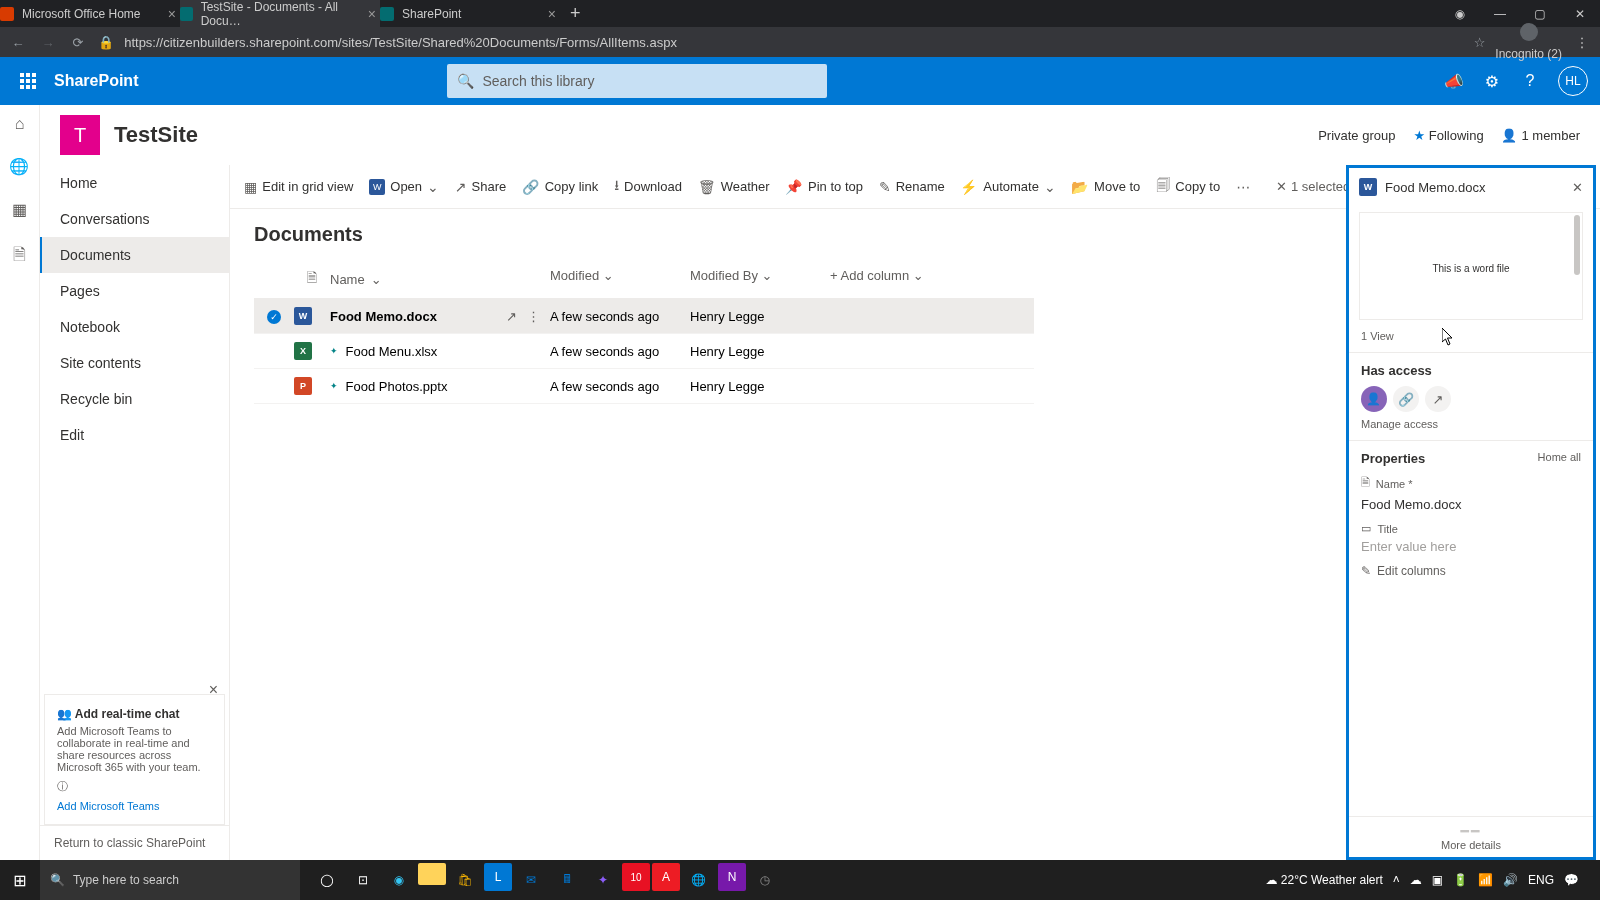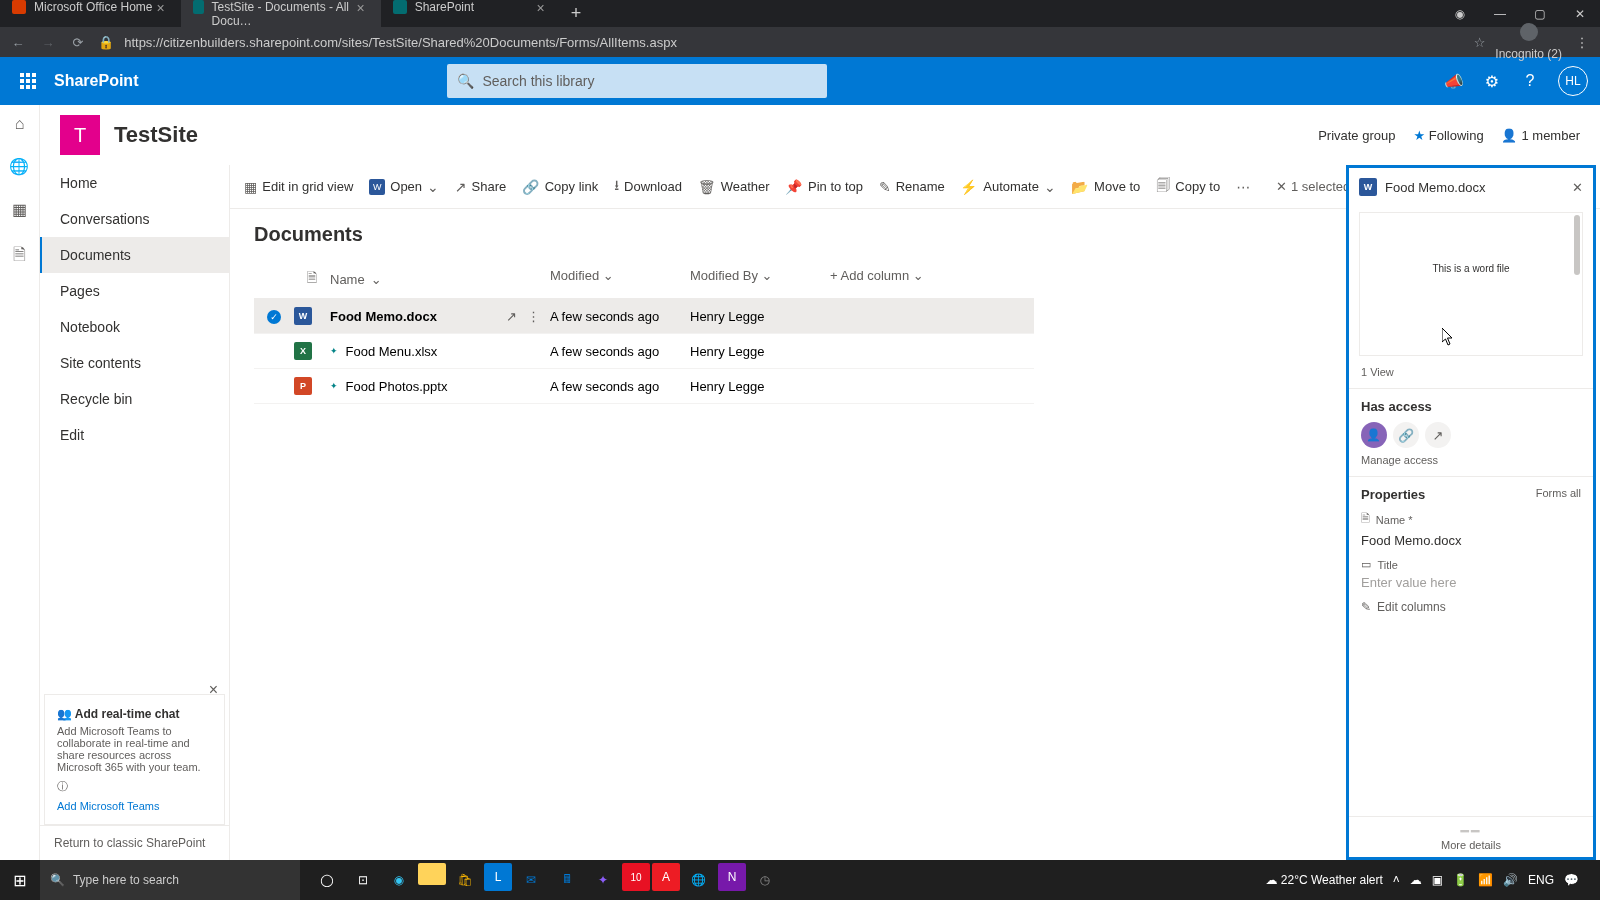--- a/index.html
+++ b/index.html
@@ -1,20 +1,20 @@
 <!DOCTYPE html>
 <html><head>
 <meta charset="utf-8">
 <style>
   * { box-sizing: border-box; margin: 0; padding: 0; font-family: "Segoe UI", Arial, sans-serif; }
   body { width:1600px; height:900px; overflow:hidden; background:#202124; position:relative; }
 
   
   .chrome-top { background:#202124; height:27px; display:flex; align-items:stretch; }
-  .tab { display:flex; padding:0 12px; color:#ccc; font-size:12px; max-width:200px; min-width:180px; position:relative; }
+  .tab { display:flex; align-items:center; padding:0 0; color:#ccc; font-size:12px; max-width:200px; min-width:180px; position:relative; }
   .tab.active { background:#35363a; }
   .tab .fav { width:14px; height:14px; margin-right:8px; border-radius:2px; display:flex; align-items:center; justify-content:center; font-size:9px; }
   .tab .close { margin-left:auto; color:#999; font-size:14px; padding:0 4px; }
   .newtab { color:#ccc; font-size:18px; padding:0 10px; display:flex; align-items:center; }
   .chrome-controls { margin-left:auto; display:flex; align-items:center; color:#ccc; }
   .chrome-controls > div { width:40px; text-align:center; font-size:12px; }
 
   .chrome-addr { background:#35363a; height:30px; display:flex; align-items:center; padding:0 8px; color:#ccc; font-size:13px; gap:10px; }
   .chrome-addr .navbtn { width:20px; text-align:center; color:#9aa0a6; }
   .chrome-addr .url { flex:1; color:#ccc; }
@@ -87,21 +87,21 @@
   .ft-xlsx { background:#217346; }
   .ft-pptx { background:#d24726; }
   .trow .actions { margin-left:auto; margin-right:10px; color:#605e5c; display:flex; gap:10px; }
   .radiosel { width:14px; height:14px; border-radius:50%; background:#0078d4; display:inline-flex; align-items:center; justify-content:center; color:#fff; font-size:9px; margin:0 auto; }
   .new-ind { color:#038387; font-size:9px; margin-right:2px; }
 
   
   .details { position:absolute; right:4px; top:0; bottom:0; width:250px; background:#fff; border:3px solid #0078d4; display:flex; flex-direction:column; }
   .d-head { display:flex; align-items:center; padding:10px 10px; font-size:13px; color:#323130; gap:8px; }
   .d-head .close { margin-left:auto; color:#605e5c; }
-  .d-preview { border:1px solid #edebe9; margin:6px 10px 0 10px; height:144px; position:relative; background:#fff; display:flex; align-items:flex-start; justify-content:center; padding-top:50px; }
+  .d-preview { border:1px solid #edebe9; margin:6px 10px 0 10px; height:108px; position:relative; background:#fff; display:flex; align-items:flex-start; justify-content:center; padding-top:50px; }
   .d-preview .txt { font-size:10px; color:#323130; }
   .d-scroll { position:absolute; right:2px; top:2px; width:6px; height:60px; background:#c8c6c4; border-radius:3px; }
   .d-view { font-size:11px; color:#605e5c; padding:10px 12px; }
   .d-sec { border-top:1px solid #edebe9; padding:10px 12px; }
   .d-sec-title { font-size:13px; font-weight:600; color:#323130; margin-bottom:8px; display:flex; }
   .d-sec-title .editall { margin-left:auto; font-weight:400; font-size:11px; color:#605e5c; }
   .access-row { display:flex; gap:6px; align-items:center; }
   .av { width:26px; height:26px; border-radius:50%; display:flex; align-items:center; justify-content:center; font-size:12px; }
   .av.purple { background:#8764b8; color:#fff; }
   .av.grey { background:#f3f2f1; color:#605e5c; font-size:13px; }
@@ -378,21 +378,21 @@
           <div class="access-row">
             <div class="av purple">👤</div>
             <div class="av grey">🔗</div>
             <div class="av grey">↗</div>
           </div>
           <div class="manage">Manage access</div>
         </div>
         <div class="d-sec">
           <div class="d-sec-title">
               <span>Properties</span>
-              <span class="editall">Forms all</span>
+              <span class="editall">Home all</span>
             </div>
           <div class="prop-field">
             <div class="prop-label">
                 <span>🗎</span>
                 <span>Name *</span>
               </div>
             <div class="prop-value">Food Memo.docx</div>
           </div>
           <div class="prop-field">
             <div class="prop-label">

